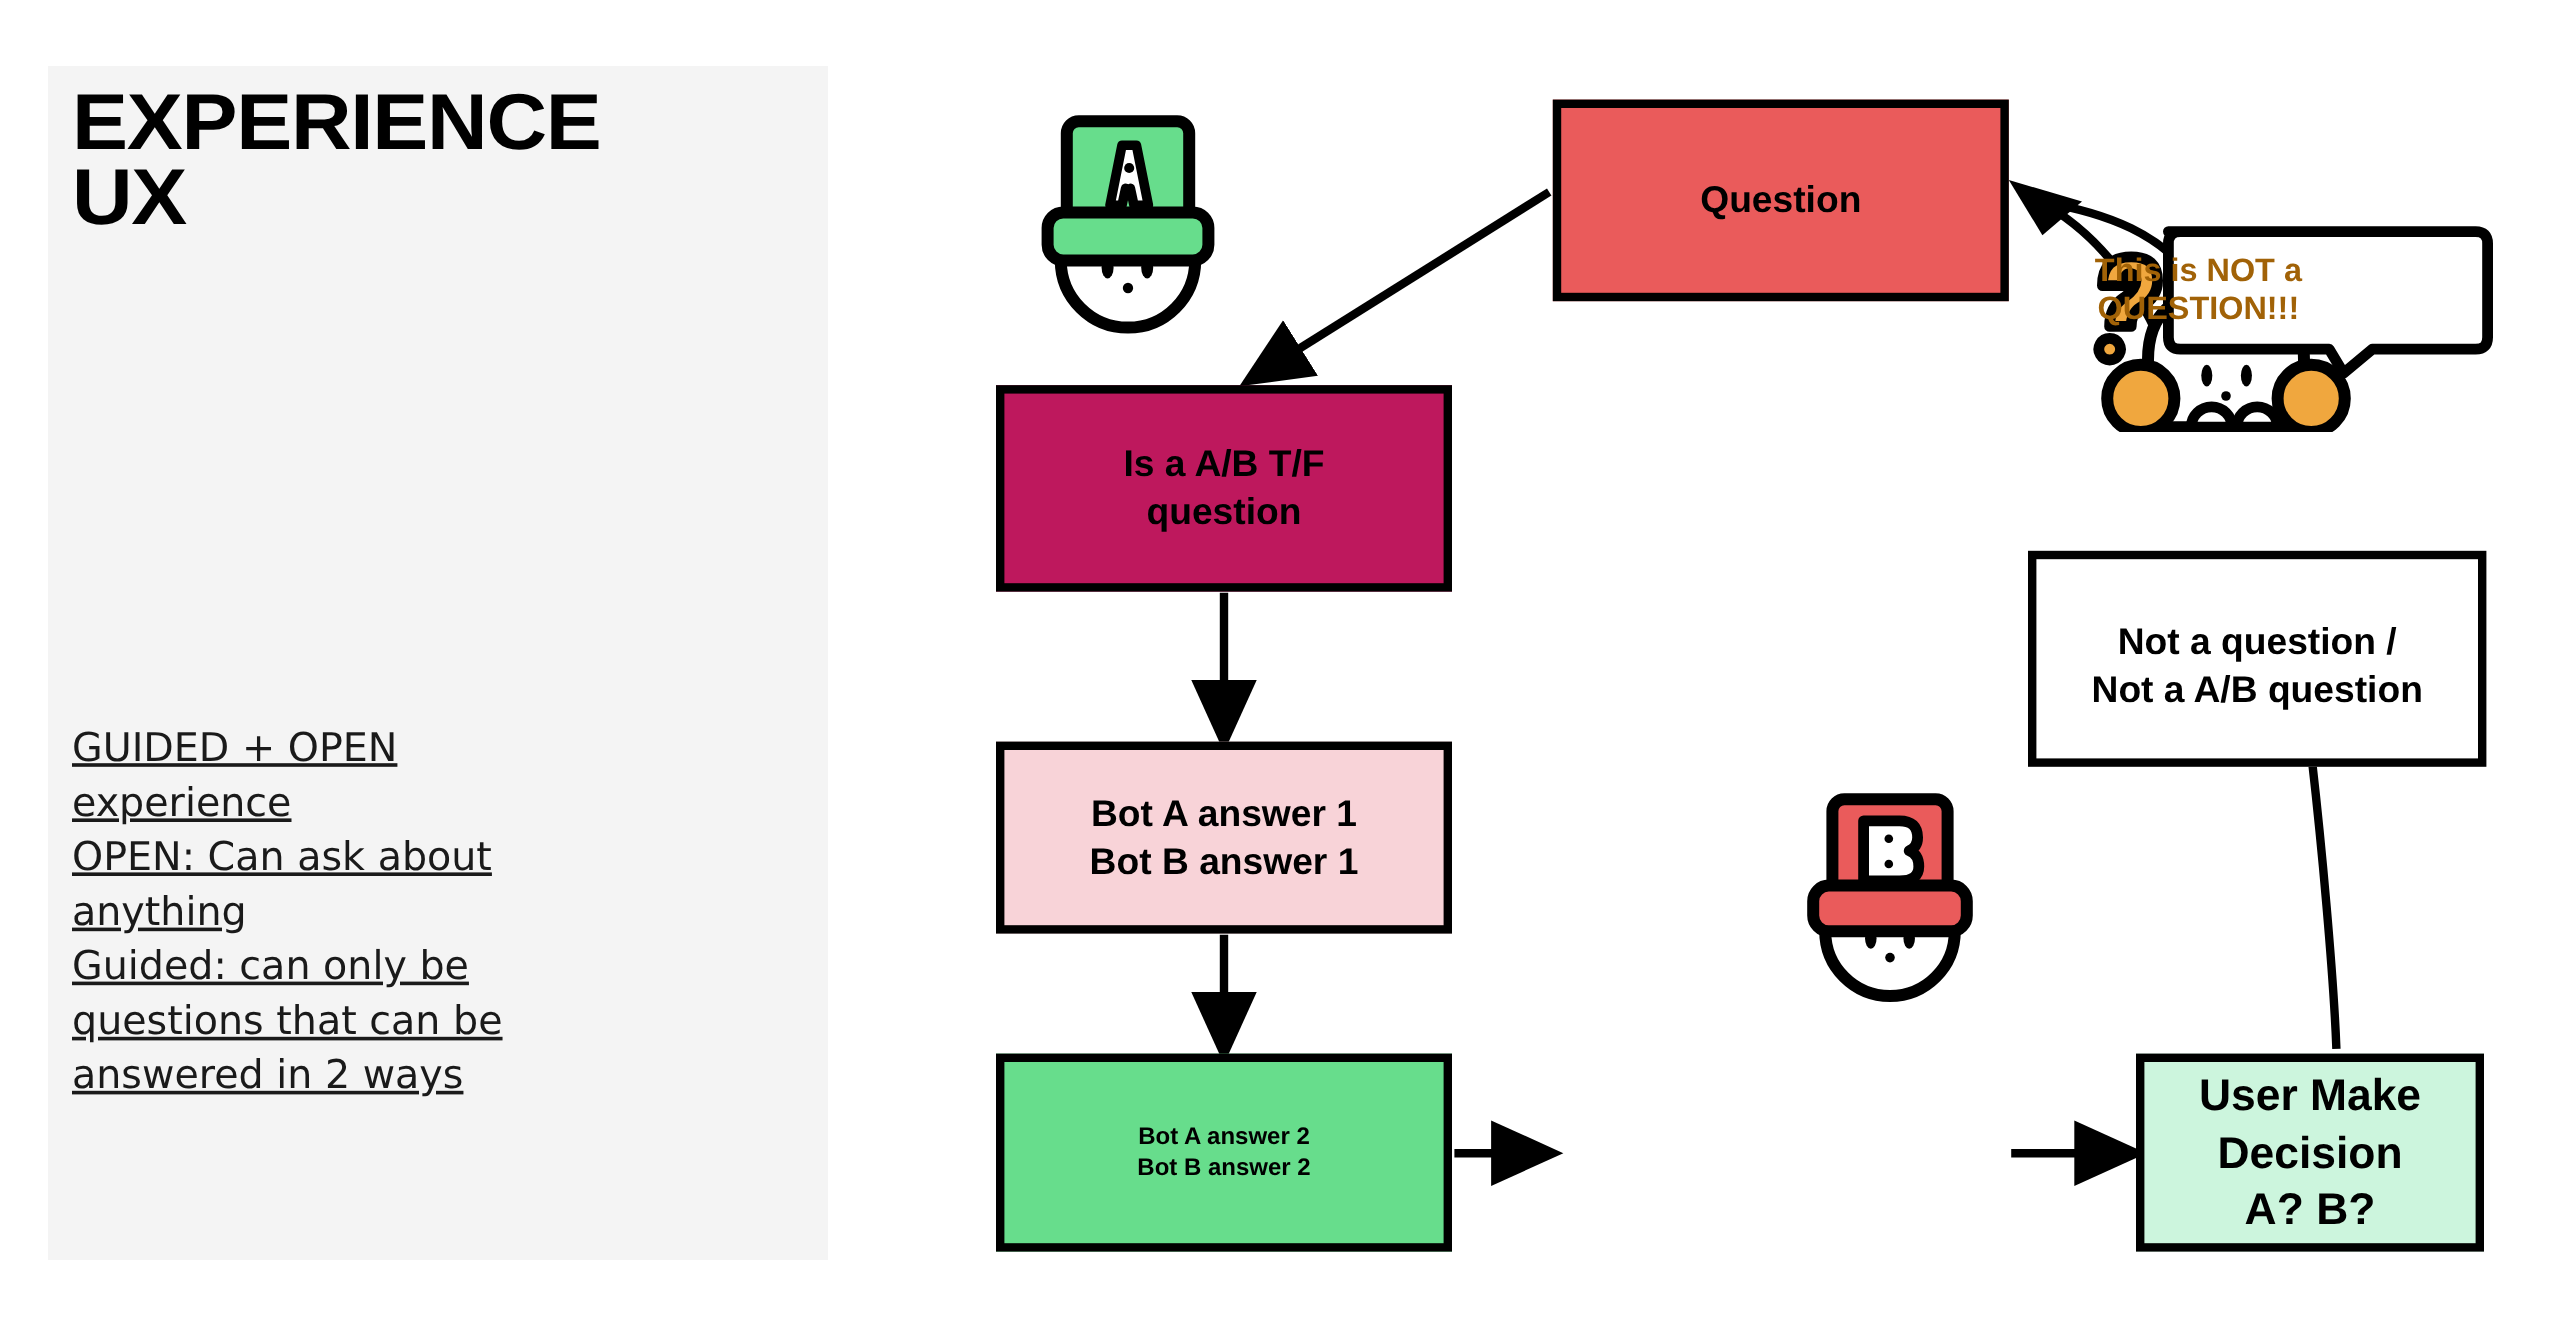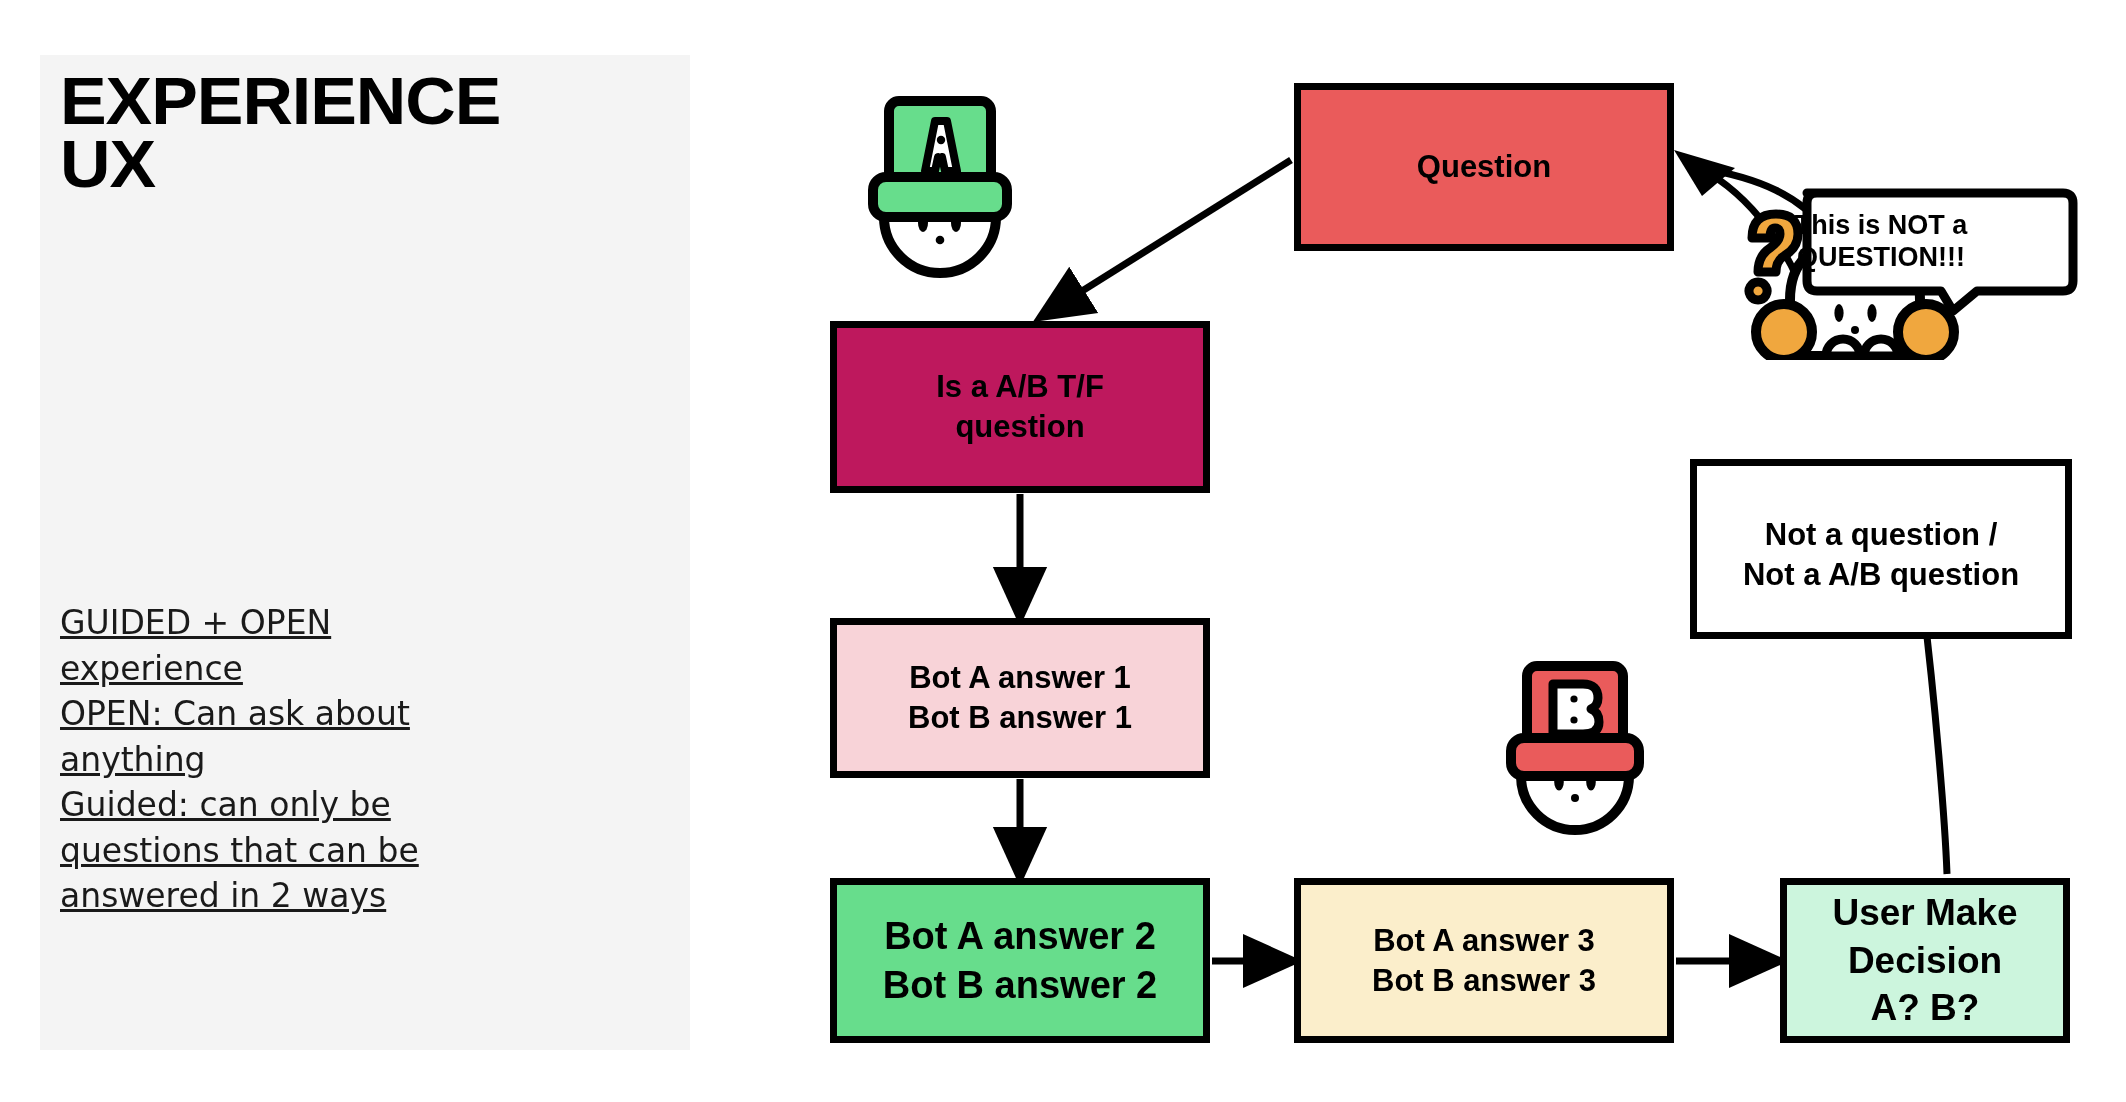--- a/index.html
+++ b/index.html
@@ -54,40 +54,40 @@
     font-family:"Liberation Sans", sans-serif;
     font-weight:bold;
     color:#000000;
     white-space:pre-line;
     line-height:1.28;
     z-index:4;
   }
   .node-question{left:1294px;top:83px;width:380px;height:168px;background:#ea5b5b;font-size:31px;}
   .node-isab{left:830px;top:321px;width:380px;height:172px;background:#be185d;font-size:31px;}
   .node-ans1{left:830px;top:618px;width:380px;height:160px;background:#f8d3d8;font-size:31px;}
-  .node-ans2{left:830px;top:878px;width:380px;height:165px;background:#67dd8c;font-size:38px;}
+  .node-ans2{left:830px;top:878px;width:380px;height:165px;background:#67dd8c;font-size:20px;}
   .node-ans3{left:1294px;top:878px;width:380px;height:165px;background:#fbeecb;font-size:31px;}
   .node-decision{left:1780px;top:878px;width:290px;height:165px;background:#ccf5dd;font-size:37px;}
   .node-notq{left:1690px;top:423px;width:382px;height:180px;background:#ffffff;font-size:31px;margin-top:36px;}
   .node-notq .nodetext{transform:translateY(6px);}
 
   
   .connectors{position:absolute;left:0;top:0;width:2126px;height:1102px;z-index:3;pointer-events:none;}
 
   
   .bot{position:absolute;z-index:6;}
   .bot-a{left:855px;top:95px;}
   .bot-b{left:1495px;top:660px;}
   .user-char{position:absolute;left:1700px;top:180px;z-index:7;}
   .speech{position:absolute;left:1795px;top:185px;z-index:8;}
   .speech-text{
-    position:absolute;left:1761px;top:210px;width:240px;
+    position:absolute;left:1712px;top:210px;width:240px;
     font-family:"Liberation Sans", sans-serif;
     font-weight:bold;font-size:27px;line-height:1.18;
-    color:#000000;text-align:center;white-space:pre-line;
+    color:#a16207;text-align:center;white-space:pre-line;
     z-index:9;
   }
 </style>
 </head>
 <body>
 
 <div id="root">
 
   <div class="side-panel"></div>
   <div class="panel-title">EXPERIENCE
@@ -136,24 +136,20 @@
   <div class="node node-ans1">
     <span class="nodetext">Bot A answer 1
 Bot B answer 1</span>
   </div>
 
   <div class="node node-ans2">
     <span class="nodetext">Bot A answer 2
 Bot B answer 2</span>
   </div>
 
-  <div class="node node-ans3">
-    <span class="nodetext">Bot A answer 3
-Bot B answer 3</span>
-  </div>
 
   <div class="node node-decision">
     <span class="nodetext">User Make
 Decision
 A? B?</span>
   </div>
 
   <div class="node node-notq">
     <span class="nodetext">Not a question /
 Not a A/B question</span>

